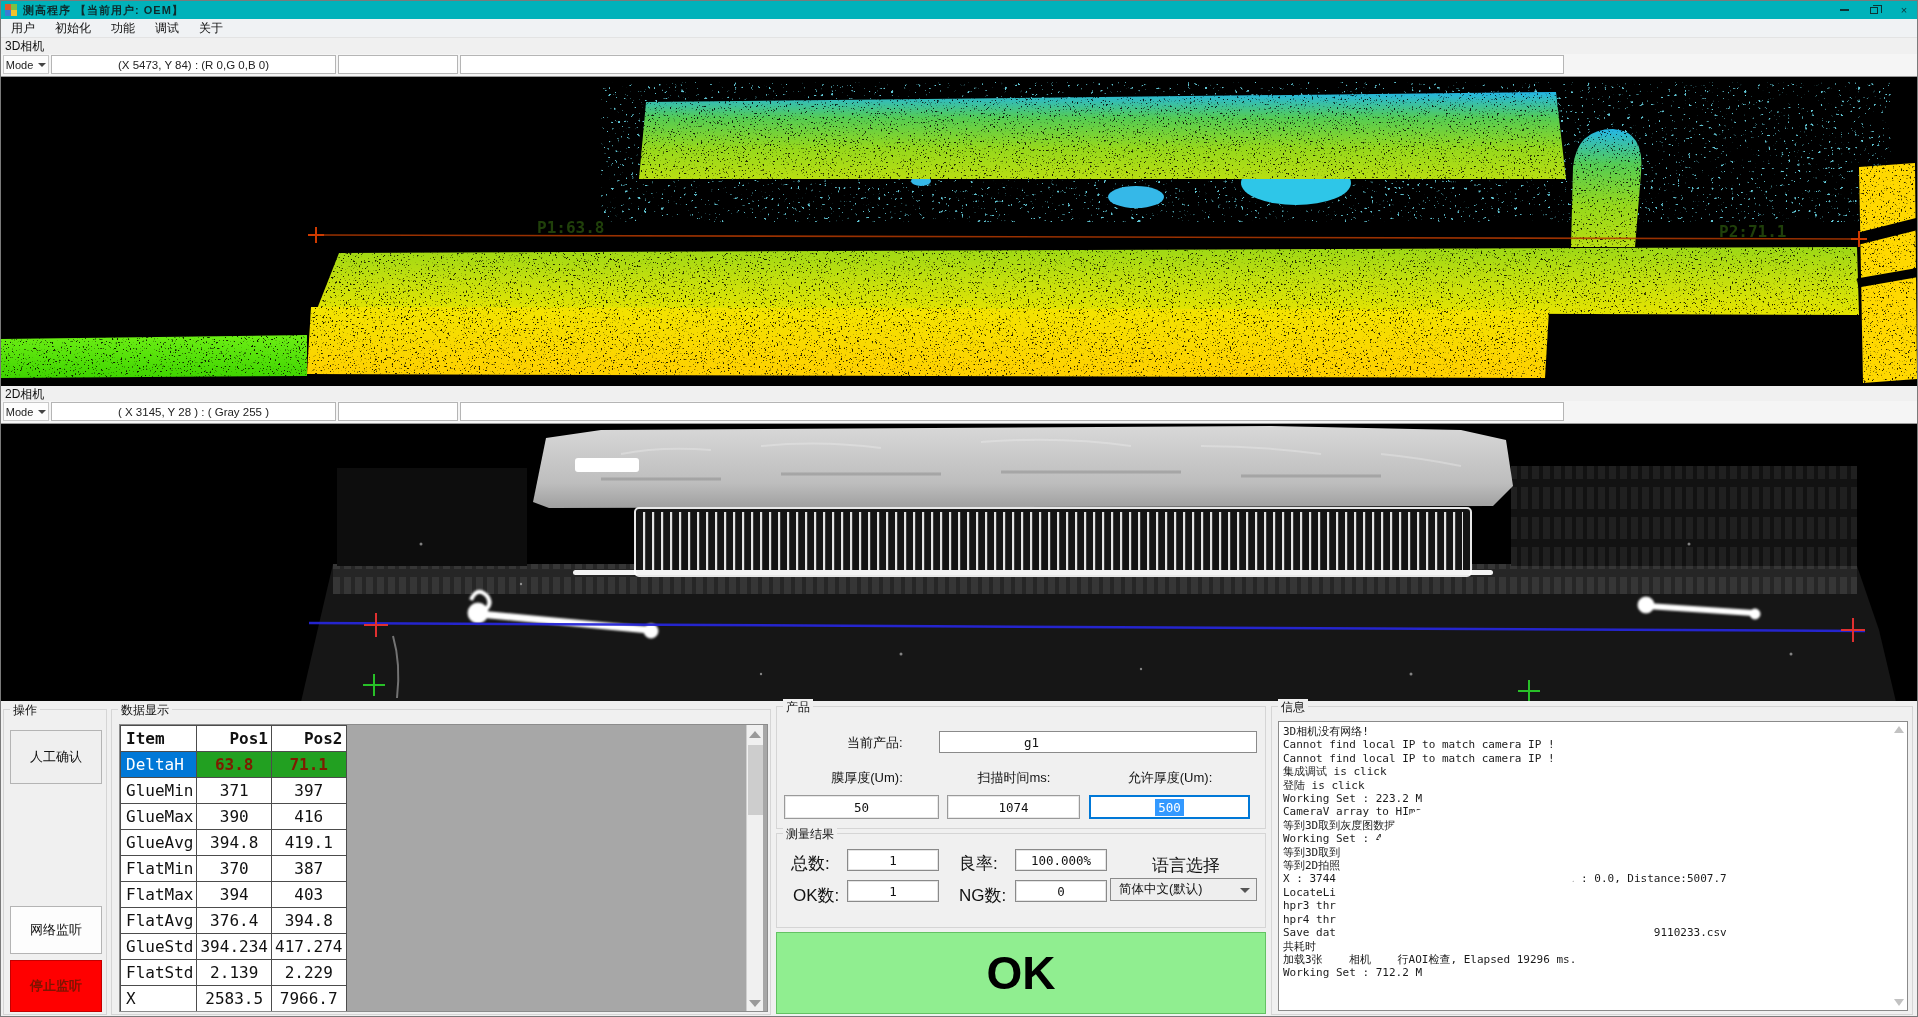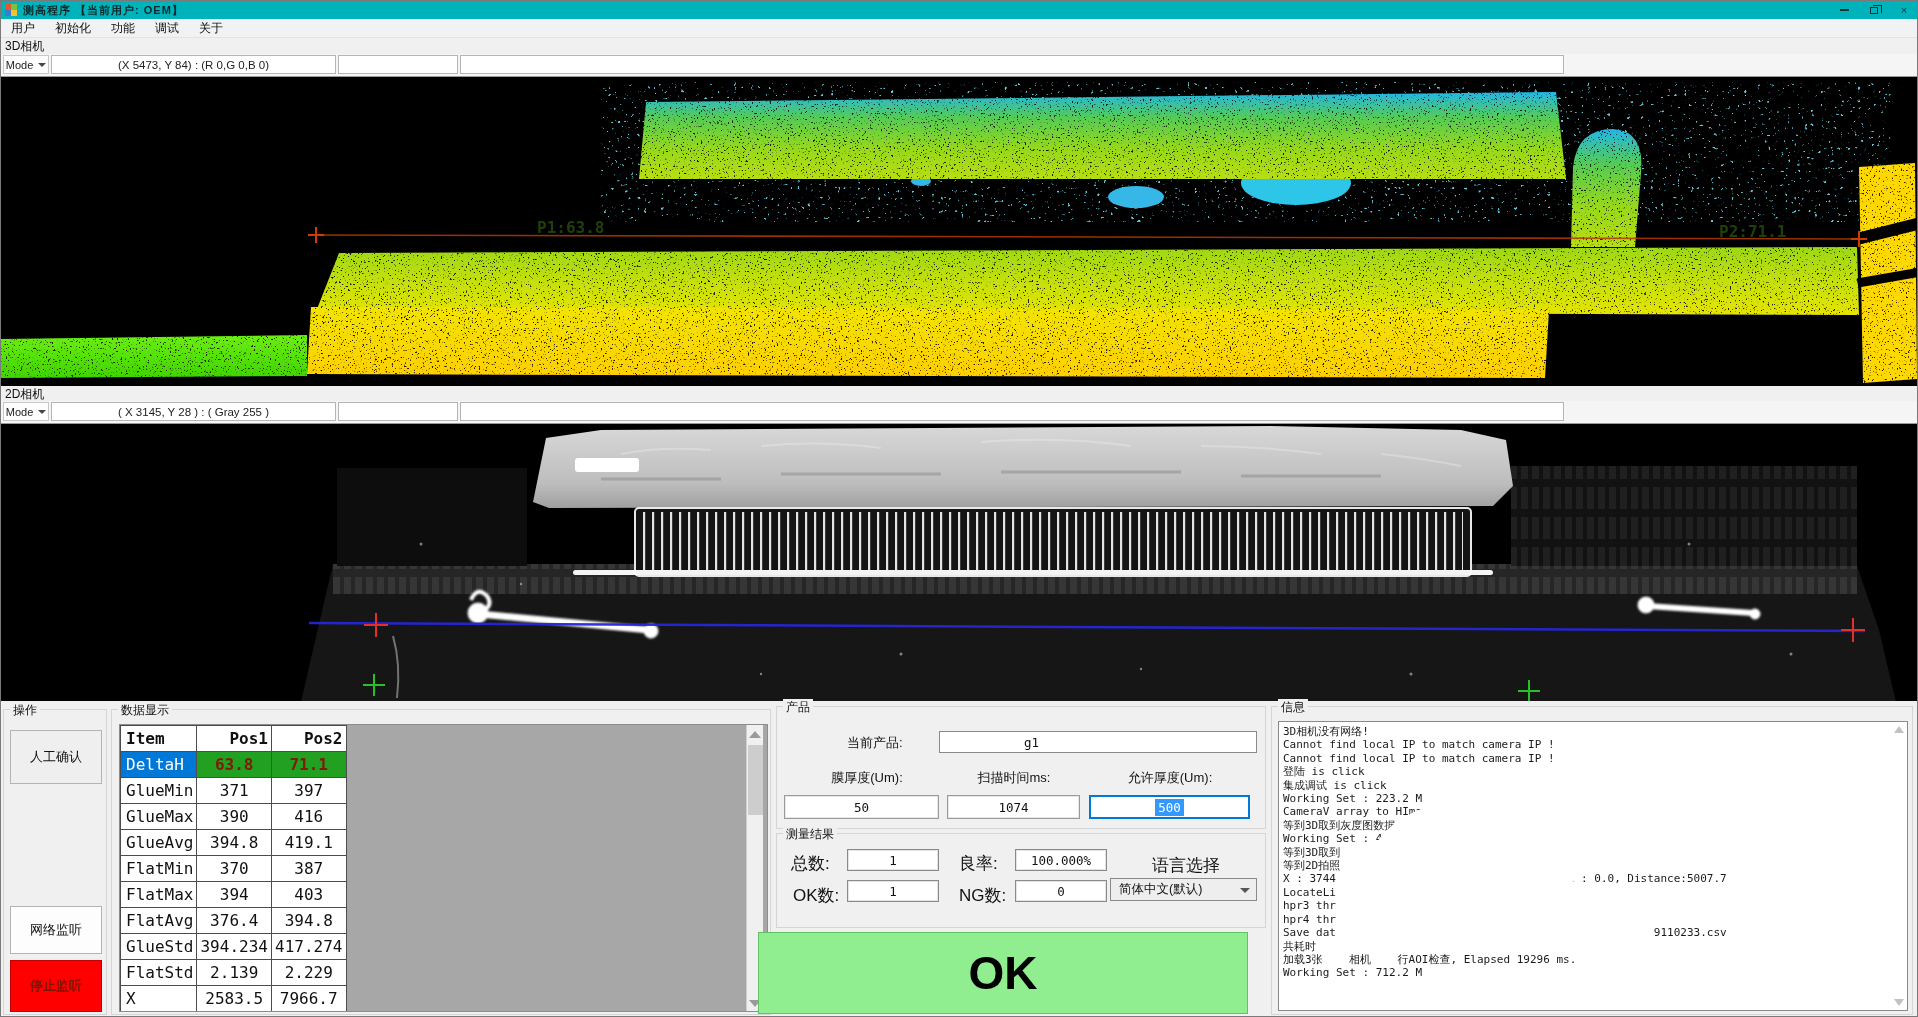--- a/index.html
+++ b/index.html
@@ -38,21 +38,21 @@
   .img2d{top:422px;height:278px;}
   .imgbox svg{display:block;}
   
   .bottom{position:absolute;left:0;top:700px;width:1918px;height:317px;background:#f0f0f0;}
   .gb{position:absolute;border:1px solid #d5d5d5;background:#f0f0f0;}
   .gb>.legend{position:absolute;top:-8px;left:6px;background:#f0f0f0;padding:0 3px;font-size:12px;color:#111;}
   .gb-op{left:2px;top:8px;width:104px;height:306px;}
   .gb-data{left:110px;top:8px;width:660px;height:306px;}
   .gb-prod{left:775px;top:5px;width:490px;height:123px;}
   .gb-res{left:775px;top:132px;width:490px;height:95px;}
-  .ok-panel{left:757px;top:231px;width:490px;height:82px;position:absolute;background:#90ee90;border:1px solid #63c263;
+  .ok-panel{left:775px;top:231px;width:490px;height:82px;position:absolute;background:#90ee90;border:1px solid #63c263;
             display:flex;align-items:center;justify-content:center;font-size:46px;font-weight:bold;color:#000;}
   .gb-info{left:1270px;top:5px;width:642px;height:309px;}
   
   .btn{position:absolute;left:6px;width:92px;background:#e7e7e7;border:1px solid #b4b4b4;font-size:13px;color:#111;
        display:flex;align-items:center;justify-content:center;font-family:"Liberation Sans",sans-serif;}
   .btn-manual{top:20px;height:54px;background:#efefef;}
   .btn-listen{top:196px;height:48px;background:#fdfdfd;}
   .btn-stop{top:250px;height:52px;background:#ff0000;color:#7e1400;border-color:#c40000;font-weight:bold;}
   
   .tablearea{position:absolute;left:7px;top:14px;width:649px;height:288px;background:#a7a7a7;border:1px solid #8c8c8c;overflow:hidden;}
@@ -428,22 +428,22 @@
     <div class="ok-panel">OK</div>
 
     <div class="gb gb-info">
       <span class="legend">信息</span>
       <div class="logbox">
         <div class="loglines">
 
         <div class="logline">3D相机没有网络!</div>
             <div class="logline">Cannot find local IP to match camera IP !</div>
             <div class="logline">Cannot find local IP to match camera IP !</div>
+            <div class="logline">集成调试 is click</div>
             <div class="logline">登陆 is click</div>
-            <div class="logline">集成调试 is click</div>
             <div class="logline">Working Set : 223.2 M</div>
             <div class="logline">CameraV array to HImage time : 3 ms</div>
             <div class="logline">等到3D取到灰度图数据。</div>
             <div class="logline">Working Set : 421.0 M</div>
             <div class="logline">等到3D取到</div>
             <div class="logline">等到2D拍照</div>
             <div class="logline">X : 3744        /58    Angle : -0.279, Score : 0.0, Distance:5007.7</div>
             <div class="logline">LocateLi        st :    0</div>
             <div class="logline">hpr3 thr</div>
             <div class="logline">hpr4 thr</div>

